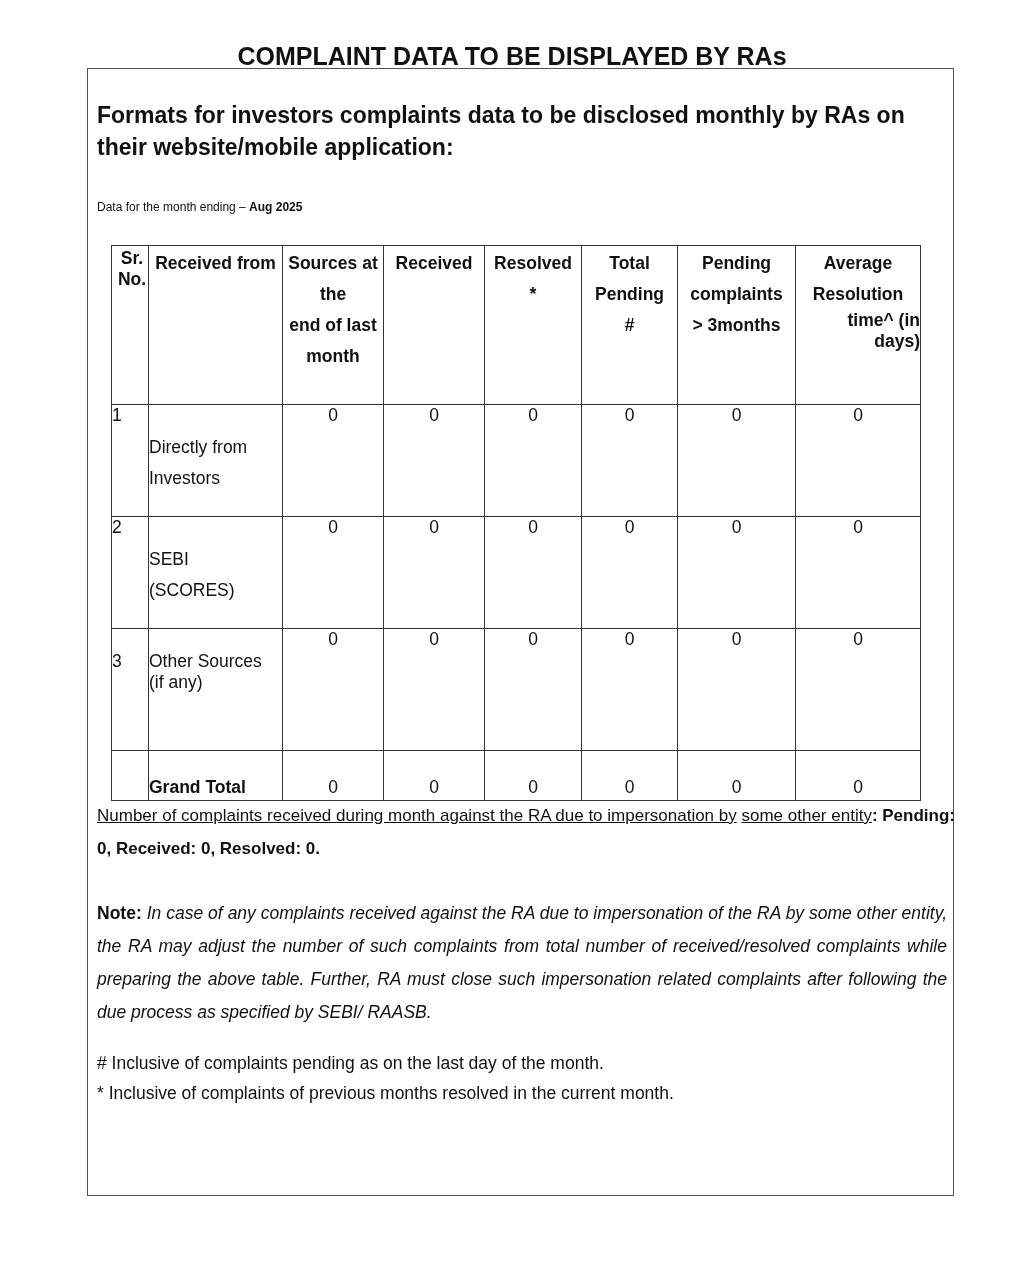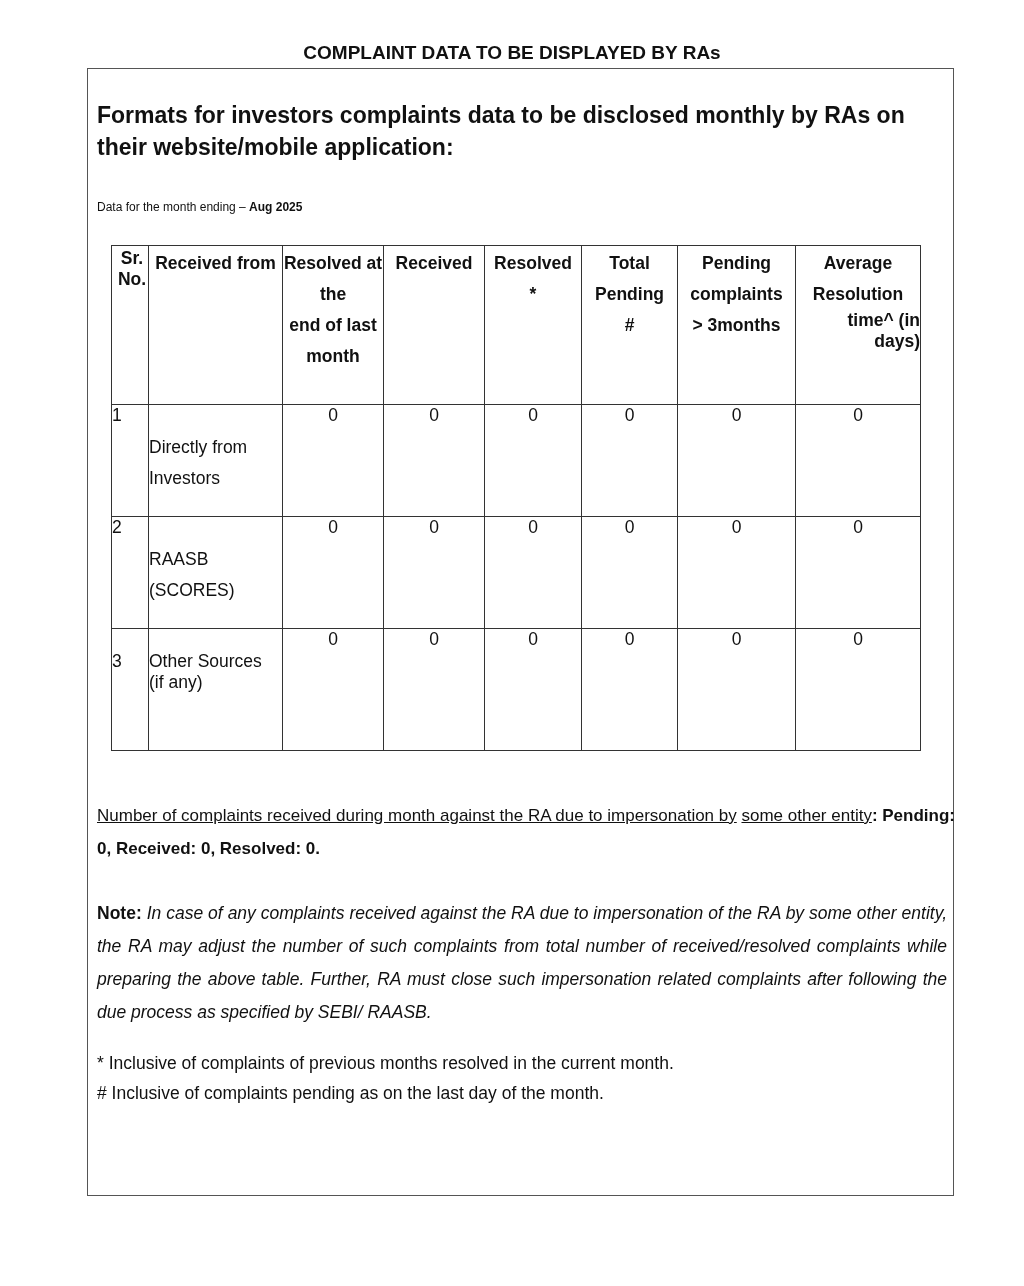--- a/index.html
+++ b/index.html
@@ -2,21 +2,21 @@
 <html><head>
 <meta charset="utf-8">
 <style>
   html, body { margin: 0; padding: 0; background: #ffffff; }
   body {
     width: 1024px; height: 1286px; position: relative; overflow: hidden;
     font-family: "Liberation Sans", sans-serif; color: #111;
   }
   .doc-title {
     position: absolute; left: 0; width: 1024px; top: 42px;
-    text-align: center; font-weight: bold; font-size: 19px; letter-spacing: 0;
+    text-align: center; font-weight: bold; font-size: 25px; letter-spacing: 0;
   }
   .frame {
     position: absolute; left: 87px; top: 68px; width: 867px; height: 1128px;
     border: 1.5px solid #555; box-sizing: border-box;
   }
   .intro {
     position: absolute; left: 97px; top: 99px; width: 860px;
     font-weight: bold; font-size: 23px; line-height: 32px;
   }
   .month-line {
@@ -98,21 +98,21 @@
           <div class="hcell srno">
         <span>Sr.</span><br>
         <span>No.</span></div>
         </th>
       <th>
           <div class="hcell">
         <span>Received from</span></div>
         </th>
       <th>
           <div class="hcell">
-        <span>Resolved at</span><br>
+        <span>Sources at</span><br>
         <span>the</span><br>
         <span>end of last</span><br>
         <span>month</span></div>
         </th>
       <th>
           <div class="hcell">
         <span>Received</span></div>
         </th>
       <th>
           <div class="hcell">
@@ -147,47 +147,57 @@
       <td class="src"><span>Directly from</span><br><span>Investors</span></td>
       <td class="val">0</td>
       <td class="val">0</td>
       <td class="val">0</td>
       <td class="val">0</td>
       <td class="val">0</td>
       <td class="val">0</td>
     </tr>
     <tr class="r2">
       <td class="sr">2</td>
-      <td class="src"><span>RAASB</span><br><span>(SCORES)</span></td>
+      <td class="src"><span>SEBI</span><br><span>(SCORES)</span></td>
       <td class="val">0</td>
       <td class="val">0</td>
       <td class="val">0</td>
       <td class="val">0</td>
       <td class="val">0</td>
       <td class="val">0</td>
     </tr>
     <tr class="r3">
       <td class="sr">3</td>
       <td class="src"><span>Other Sources</span><br><span>(if any)</span></td>
       <td class="val">0</td>
       <td class="val">0</td>
       <td class="val">0</td>
       <td class="val">0</td>
       <td class="val">0</td>
       <td class="val">0</td>
     </tr>
+    <tr class="rt">
+      <td class="sr"></td>
+      <td class="src">Grand Total</td>
+      <td class="val">0</td>
+      <td class="val">0</td>
+      <td class="val">0</td>
+      <td class="val">0</td>
+      <td class="val">0</td>
+      <td class="val">0</td>
+    </tr>
   </tbody>
 </table>
 
 <div class="imp">
   <span class="u">Number of complaints received during month against the RA due to impersonation by</span>
   <span class="u">some other entity</span><b>: Pending: 0, Received: 0, Resolved: 0.</b>
 </div>
 
 <div class="note">
   <b>Note:</b>
   <i>In case of any complaints received against the RA due to impersonation of the RA by some other entity, the RA may adjust the number of such complaints from total number of received/resolved complaints while preparing the above table. Further, RA must close such impersonation related complaints after following the due process as specified by SEBI/ RAASB.</i>
 </div>
 
 <div class="footnotes">
+  <p># Inclusive of complaints pending as on the last day of the month.</p>
   <p>* Inclusive of complaints of previous months resolved in the current month.</p>
-  <p># Inclusive of complaints pending as on the last day of the month.</p>
 </div>
 
 </body></html>

